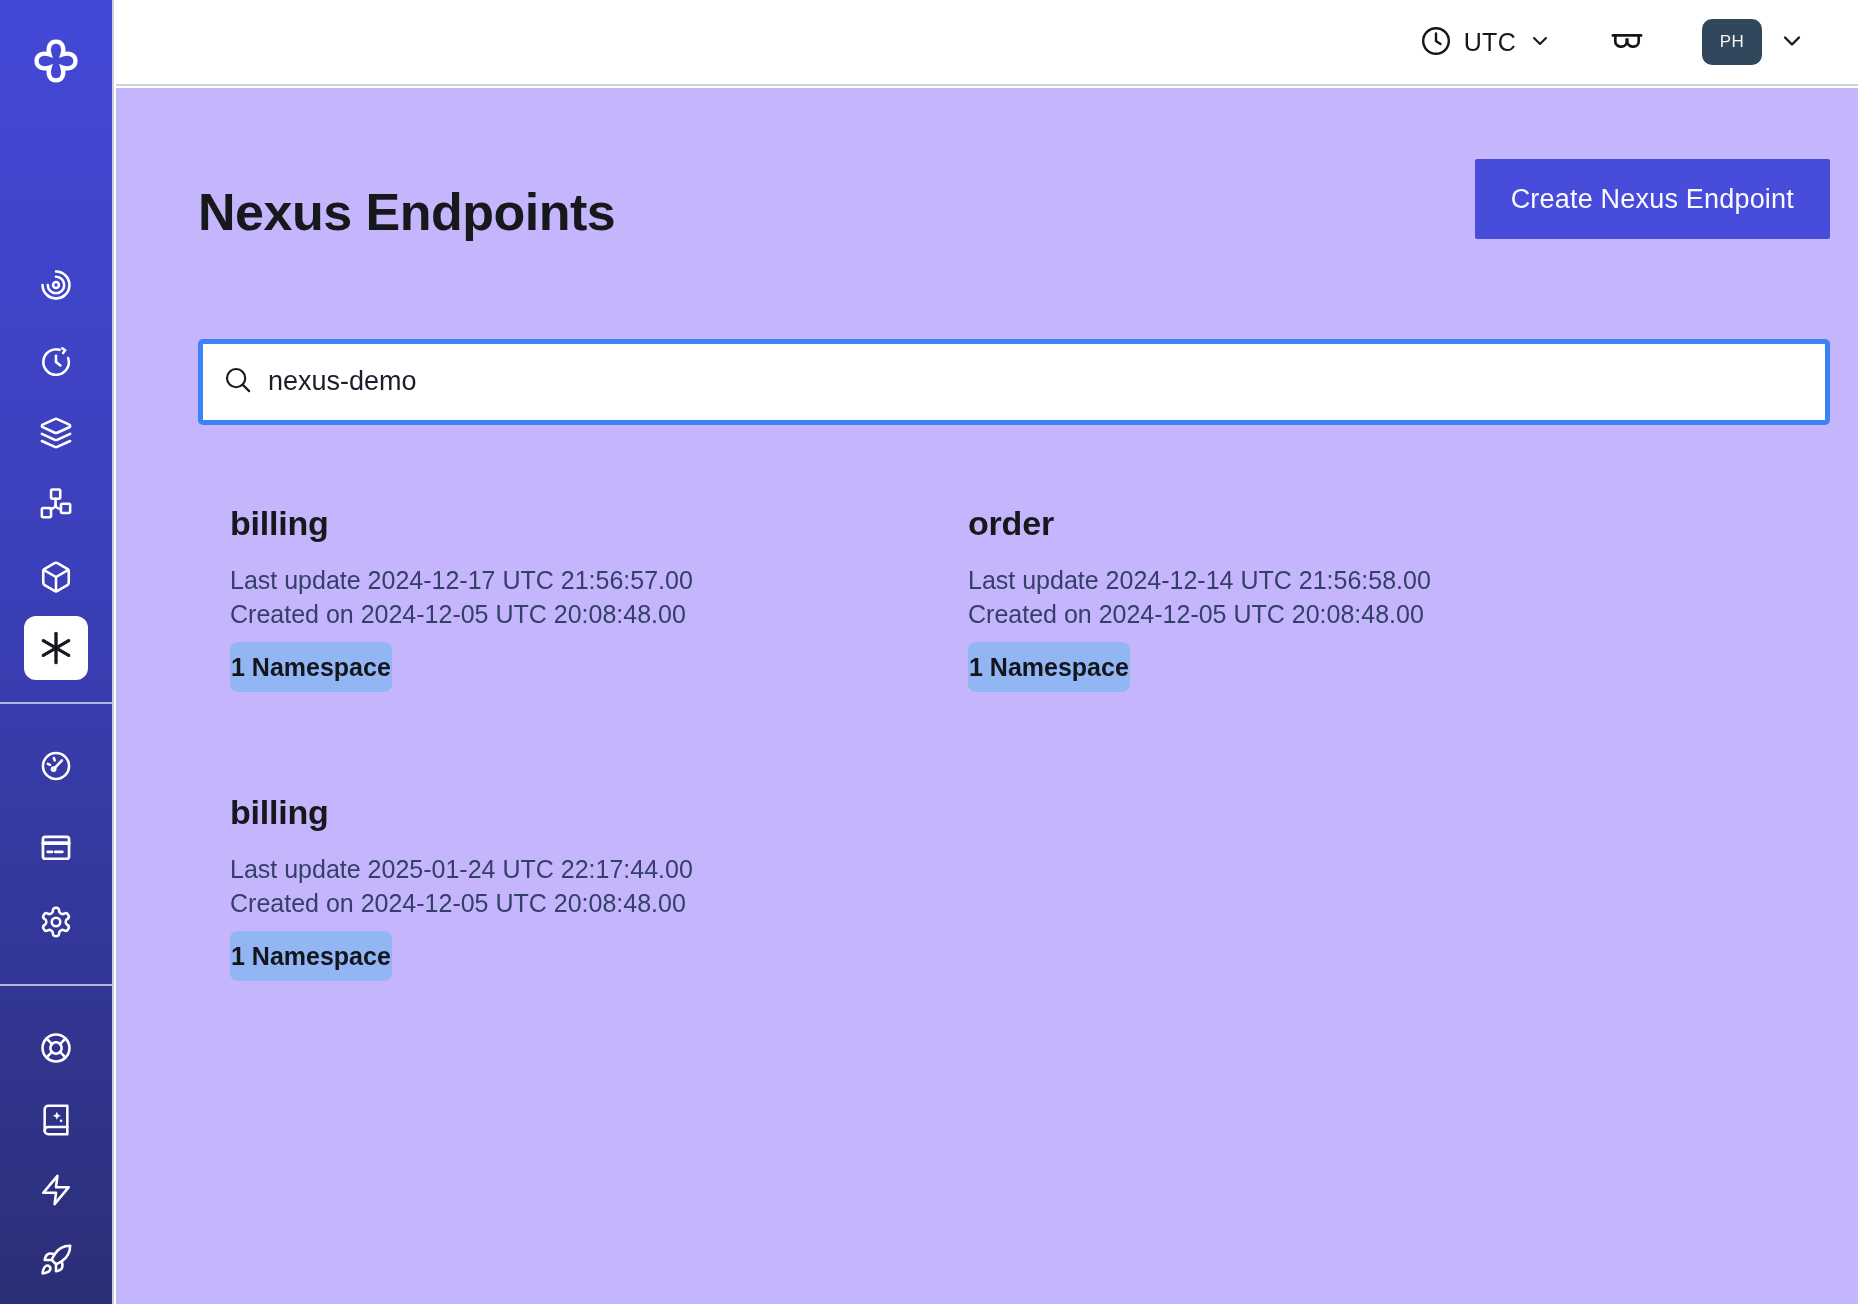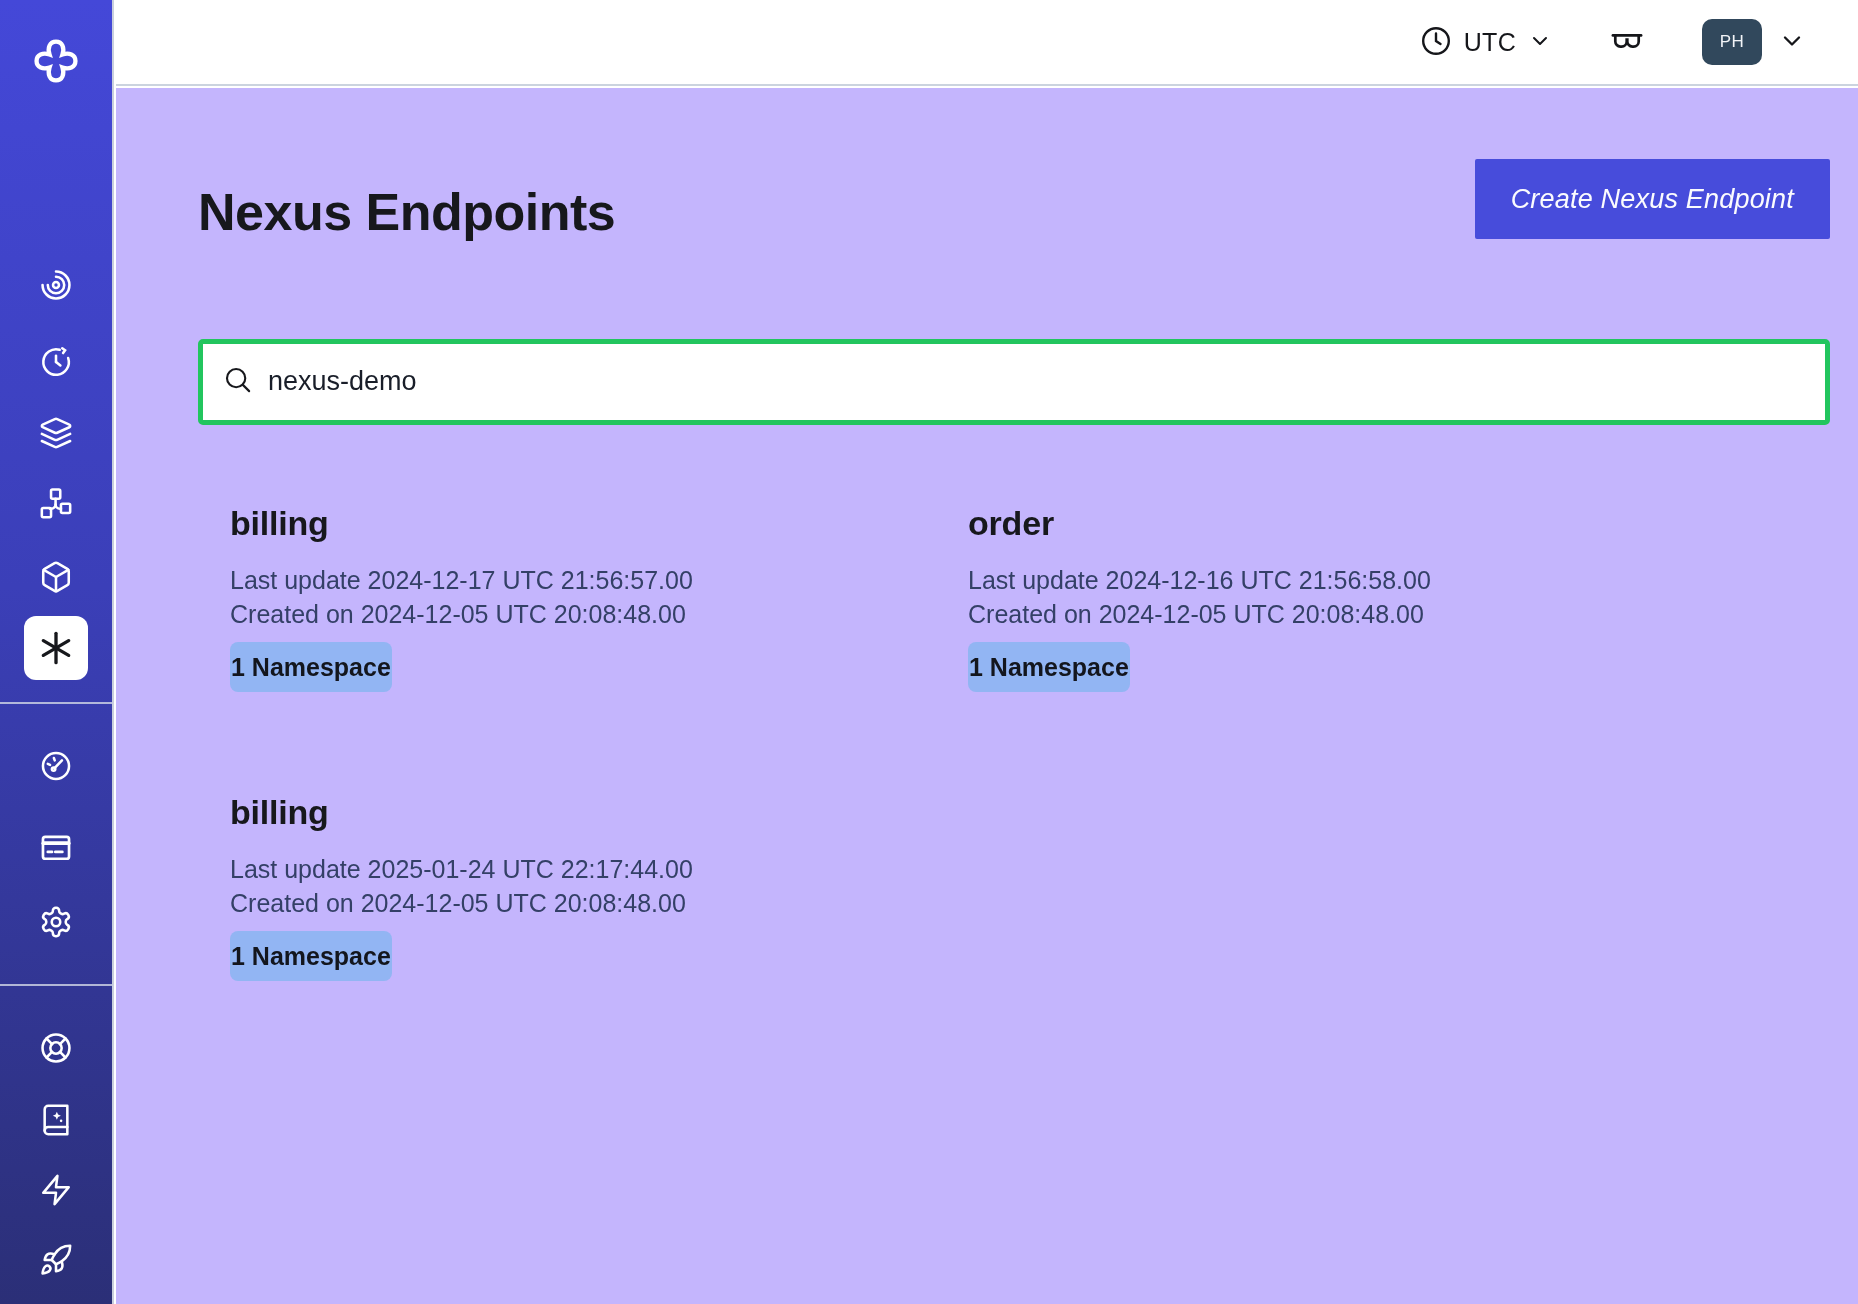--- a/index.html
+++ b/index.html
@@ -29,23 +29,23 @@
     display:flex; align-items:center; justify-content:center; font-size:17px; letter-spacing:.5px; }
   .av-chevron { margin-left:16px; }
 
   
   .main { position:absolute; left:116px; top:88px; right:0; bottom:0; background:#c4b5fd; overflow:hidden; }
   .container { margin:0 28px 0 82px; }
 
   .title-row { display:flex; justify-content:space-between; align-items:flex-start; margin-top:71px; }
   .page-title { font-size:52px; font-weight:700; color:#17181C; letter-spacing:-0.5px; padding-top:26px; line-height:1.05; }
   .create-btn { height:80px; padding:0 36px; background:#474CDB; color:#FBFBFE; border:none;
-    border-radius:2px; font-size:27px; font-family:inherit; cursor:pointer; font-weight:400; letter-spacing:.2px;font-style:italic; }
-
-  .search-box { margin-top:99px; height:86px; background:#fff; border:5px solid #22c55e;
+    border-radius:2px; font-size:27px; font-family:inherit; cursor:pointer; font-weight:400; letter-spacing:.2px; }
+
+  .search-box { margin-top:99px; height:86px; background:#fff; border:5px solid #3b82f6;
     border-radius:5px; display:flex; align-items:center; padding:0 20px; gap:15px; }
   .search-box input { flex:1; border:none; outline:none; font-size:27px; color:#191E29;
     font-family:inherit; background:transparent; }
 
   .cards { margin-top:78px; display:grid; grid-template-columns:738px 738px; row-gap:100px; }
   .card { padding-left:32px; cursor:pointer; }
   .card-name { font-size:34px; font-weight:700; color:#17181C; line-height:40px; letter-spacing:-0.2px; }
   .card-line { font-size:25px; color:#344067; line-height:30px; }
   .card-line.first { margin-top:22px; }
   .card-line.second { margin-top:4px; }
@@ -234,21 +234,21 @@
     <div class="cards">
       <div class="card">
         <div class="card-name">billing</div>
         <div class="card-line first">Last update 2024-12-17 UTC 21:56:57.00</div>
         <div class="card-line second">Created on 2024-12-05 UTC 20:08:48.00</div>
         <span class="badge">1 Namespace</span>
       </div>
 
       <div class="card">
         <div class="card-name">order</div>
-        <div class="card-line first">Last update 2024-12-16 UTC 21:56:58.00</div>
+        <div class="card-line first">Last update 2024-12-14 UTC 21:56:58.00</div>
         <div class="card-line second">Created on 2024-12-05 UTC 20:08:48.00</div>
         <span class="badge">1 Namespace</span>
       </div>
 
       <div class="card">
         <div class="card-name">billing</div>
         <div class="card-line first">Last update 2025-01-24 UTC 22:17:44.00</div>
         <div class="card-line second">Created on 2024-12-05 UTC 20:08:48.00</div>
         <span class="badge">1 Namespace</span>
       </div>

